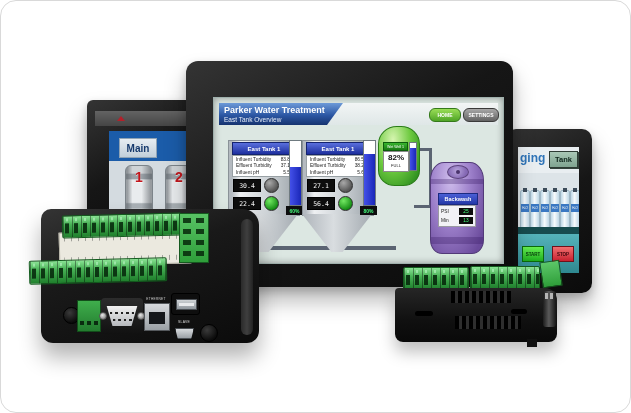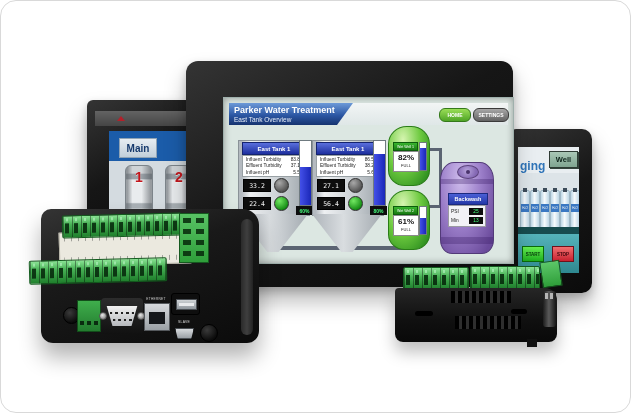--- a/index.html
+++ b/index.html
@@ -20,21 +20,21 @@
   .lp-screen{left:22px;top:31px;width:100px;height:106px;background:#1b5ca9;overflow:hidden;}
   .lp-tab{left:10px;top:7px;width:36px;height:18px;background:linear-gradient(#e7edf2,#c2cfda);border:1px solid #8fa3b5;color:#173a6d;font-weight:bold;font-size:10px;}
   .lp-content{left:0;top:30px;width:100px;height:76px;background:#d4dbe0;}
   .canister{top:4px;width:26px;height:70px;border-radius:6px 6px 3px 3px;border:1px solid #7c848a;
     background:linear-gradient(90deg,rgba(90,96,102,.55) 0 6%,rgba(255,255,255,0) 25% 60%,rgba(70,76,82,.5) 94% 100%),
     linear-gradient(180deg,#cfd3d6 0 10%,#9aa1a7 12% 18%,#e9ecee 20% 52%,#aab1b6 54% 60%,#dde1e3 62% 86%,#8f979d 88% 100%);}
   .can-num{top:3px;width:100%;text-align:center;font-weight:bold;font-size:14px;color:#c3161c;text-shadow:0 1px 0 rgba(255,255,255,.55);}
 
   
   #main-hmi{left:185px;top:60px;width:327px;height:226px;z-index:2;border-radius:12px;}
-  .ms{left:37px;top:36px;width:289px;height:165px;background:#dce7e2;border:1px solid #9fb0ac;box-shadow:inset 0 0 7px rgba(0,0,0,.35);overflow:hidden;}
+  .ms{left:27px;top:36px;width:289px;height:165px;background:#dce7e2;border:1px solid #9fb0ac;box-shadow:inset 0 0 7px rgba(0,0,0,.35);overflow:hidden;}
   .ms-header{left:5px;top:5px;width:279px;height:22px;background:linear-gradient(180deg,#f2f5f5,#dfe7e7);}
   .ms-wedge{left:0;top:0;width:124px;height:22px;background:linear-gradient(180deg,#6d9ad8,#2c57a4 55%,#16336f);clip-path:polygon(0 0,100% 0,calc(100% - 16px) 100%,0 100%);}
   .ms-title{left:5px;top:2px;font-size:9px;font-weight:bold;color:#fff;white-space:nowrap;}
   .ms-sub{left:5px;top:13px;font-size:6.5px;color:#e6edf8;white-space:nowrap;}
   .btn-home{left:210px;top:5px;width:30px;height:12px;border-radius:6px;background:linear-gradient(#9ade57,#4fa426);border:1px solid #34791a;color:#fff;font-size:5px;font-weight:bold;}
   .btn-settings{left:244px;top:5px;width:34px;height:12px;border-radius:6px;background:linear-gradient(#a8a8a8,#636363);border:1px solid #3a3a3a;color:#fff;font-size:5px;font-weight:bold;}
   .pipe{background:#5b6472;}
   .tank-unit{top:36px;width:86px;height:118px;}
   .tank-body{left:0;top:6px;width:70px;height:74px;border:1px solid #8a9298;background:linear-gradient(90deg,#b4bac0 0 4%,#eef0f2 16%,#ced3d7 55%,#99a1a7 100%);}
   .tank-funnel{left:0;top:80px;width:70px;height:38px;background:linear-gradient(90deg,#aeb4ba,#d9dde0 45%,#a3aab0);clip-path:polygon(0 0,100% 0,58% 100%,42% 100%);}
@@ -57,21 +57,21 @@
   .bw-band{left:0;width:100%;background:rgba(52,24,96,.3);}
   .bw-title{left:7px;top:30px;width:38px;height:10px;background:linear-gradient(#4a5fd6,#2438a8);border:1px solid #1b2a80;color:#fff;font-size:5.5px;font-weight:bold;}
   .bw-box{left:7px;top:42px;width:38px;height:22px;background:#f2f2f6;border:1px solid #9a9aa2;padding:1px 2px;box-sizing:border-box;}
   .bw-row{display:flex;justify-content:space-between;align-items:center;height:9px;}
   .bw-lab{font-size:4.8px;color:#222;}
   .bw-val{width:14px;height:7px;background:#0d0d0d;color:#45ff7d;font-size:4.8px;}
 
   
   #right-hmi{left:505px;top:128px;width:86px;height:164px;z-index:1;border-radius:10px;}
   .rp-screen{left:12px;top:18px;width:61px;height:126px;background:#e9eef1;overflow:hidden;}
-  .rp-title{left:2px;top:12px;font-size:12px;font-weight:bold;color:#2f74b8;}
+  .rp-title{left:2px;top:4px;font-size:12px;font-weight:bold;color:#2f74b8;}
   .rp-next{left:31px;top:4px;width:27px;height:15px;background:linear-gradient(#a9c7b6,#7fa490);border:1px solid #2e3b34;box-shadow:1px 1px 0 #33443c;color:#0e241b;font-weight:bold;font-size:7.5px;}
   .rp-shelf{left:0;top:26px;width:61px;height:54px;background:#dde4e8;}
   .bottle{top:17px;width:8px;height:36px;border-radius:2px 2px 1px 1px;background:linear-gradient(90deg,#bdd7e6,#f7fbfd 45%,#bdd7e6);border:0.5px solid #9fb8c6;}
   .bottle::before{content:"";position:absolute;top:-3px;left:2px;width:4px;height:4px;background:#3d4c5a;}
   .bottle-label{position:absolute;top:13px;left:0;width:100%;height:8px;background:#3a78c2;color:#fff;font-size:3px;display:flex;align-items:center;justify-content:center;overflow:hidden;}
   .rp-conveyor{left:0;top:80px;width:61px;height:7px;background:#174c4f;}
   .rp-lower{left:0;top:87px;width:61px;height:39px;background:linear-gradient(#55b3ba,#2f8890);}
   .rp-start{left:4px;top:12px;width:20px;height:14px;background:linear-gradient(#66f052,#1fae1f);border:1px solid #0b6b0b;color:#06380a;font-size:4.5px;font-weight:bold;}
   .rp-stop{left:34px;top:12px;width:20px;height:14px;background:linear-gradient(#f07070,#c8212f);border:1px solid #70101a;color:#3c040a;font-size:4.5px;font-weight:bold;}
 
@@ -150,21 +150,21 @@
         <div class="abs canister" style="left:56px">
           <div class="abs can-num">2</div>
         </div>
       </div>
     </div>
   </div>
 
   <div id="right-hmi" class="abs bezel">
     <div class="abs rp-screen">
       <div class="abs rp-title">ging</div>
-      <div class="abs rp-next cen">Well</div>
+      <div class="abs rp-next cen">Tank</div>
       <div class="abs rp-shelf">
         <div class="abs bottle" style="left:2px">
             <span class="bottle-label">H₂O</span>
           </div>
         <div class="abs bottle" style="left:12px">
             <span class="bottle-label">H₂O</span>
           </div>
         <div class="abs bottle" style="left:22px">
             <span class="bottle-label">H₂O</span>
           </div>
@@ -214,21 +214,21 @@
             </div>
           <div class="info-row">
               <span>Effluent Turbidity</span>
               <span>37.1</span>
             </div>
           <div class="info-row">
               <span>Influent pH</span>
               <span>5.5</span>
             </div>
         </div>
-        <div class="abs readout cen" style="top:45px">33.2</div>
+        <div class="abs readout cen" style="top:45px">30.4</div>
         <div class="abs led led-gray" style="left:36px;top:44px"></div>
         <div class="abs readout cen" style="top:63px">22.4</div>
         <div class="abs led led-green" style="left:36px;top:62px"></div>
         <div class="abs bargauge">
             <div class="barfill" style="height: 60%;"></div>
           </div>
         <div class="abs barlabel cen">60%</div>
       </div>
 
       <div class="abs tank-unit" style="left:88px">
@@ -263,30 +263,20 @@
         <div class="abs well-label cen">Wet Well 1</div>
         <div class="abs well-box">
           <div class="well-pct">82%</div>
           <div class="well-full">FULL</div>
         </div>
         <div class="abs well-gauge">
             <div class="barfill" style="height: 82%;"></div>
           </div>
       </div>
 
-      <div class="abs well" style="left:164px;top:92px">
-        <div class="abs well-label cen">Wet Well 2</div>
-        <div class="abs well-box">
-          <div class="well-pct">61%</div>
-          <div class="well-full">FULL</div>
-        </div>
-        <div class="abs well-gauge">
-            <div class="barfill" style="height: 61%;"></div>
-          </div>
-      </div>
 
       <div class="abs backwash">
         <div class="abs bw-cap">
             <div class="abs bw-dot"></div>
           </div>
         <div class="abs bw-band" style="top:16px;height:5px"></div>
         <div class="abs bw-band" style="top:74px;height:7px"></div>
         <div class="abs bw-title cen">Backwash</div>
         <div class="abs bw-box">
           <div class="bw-row">

